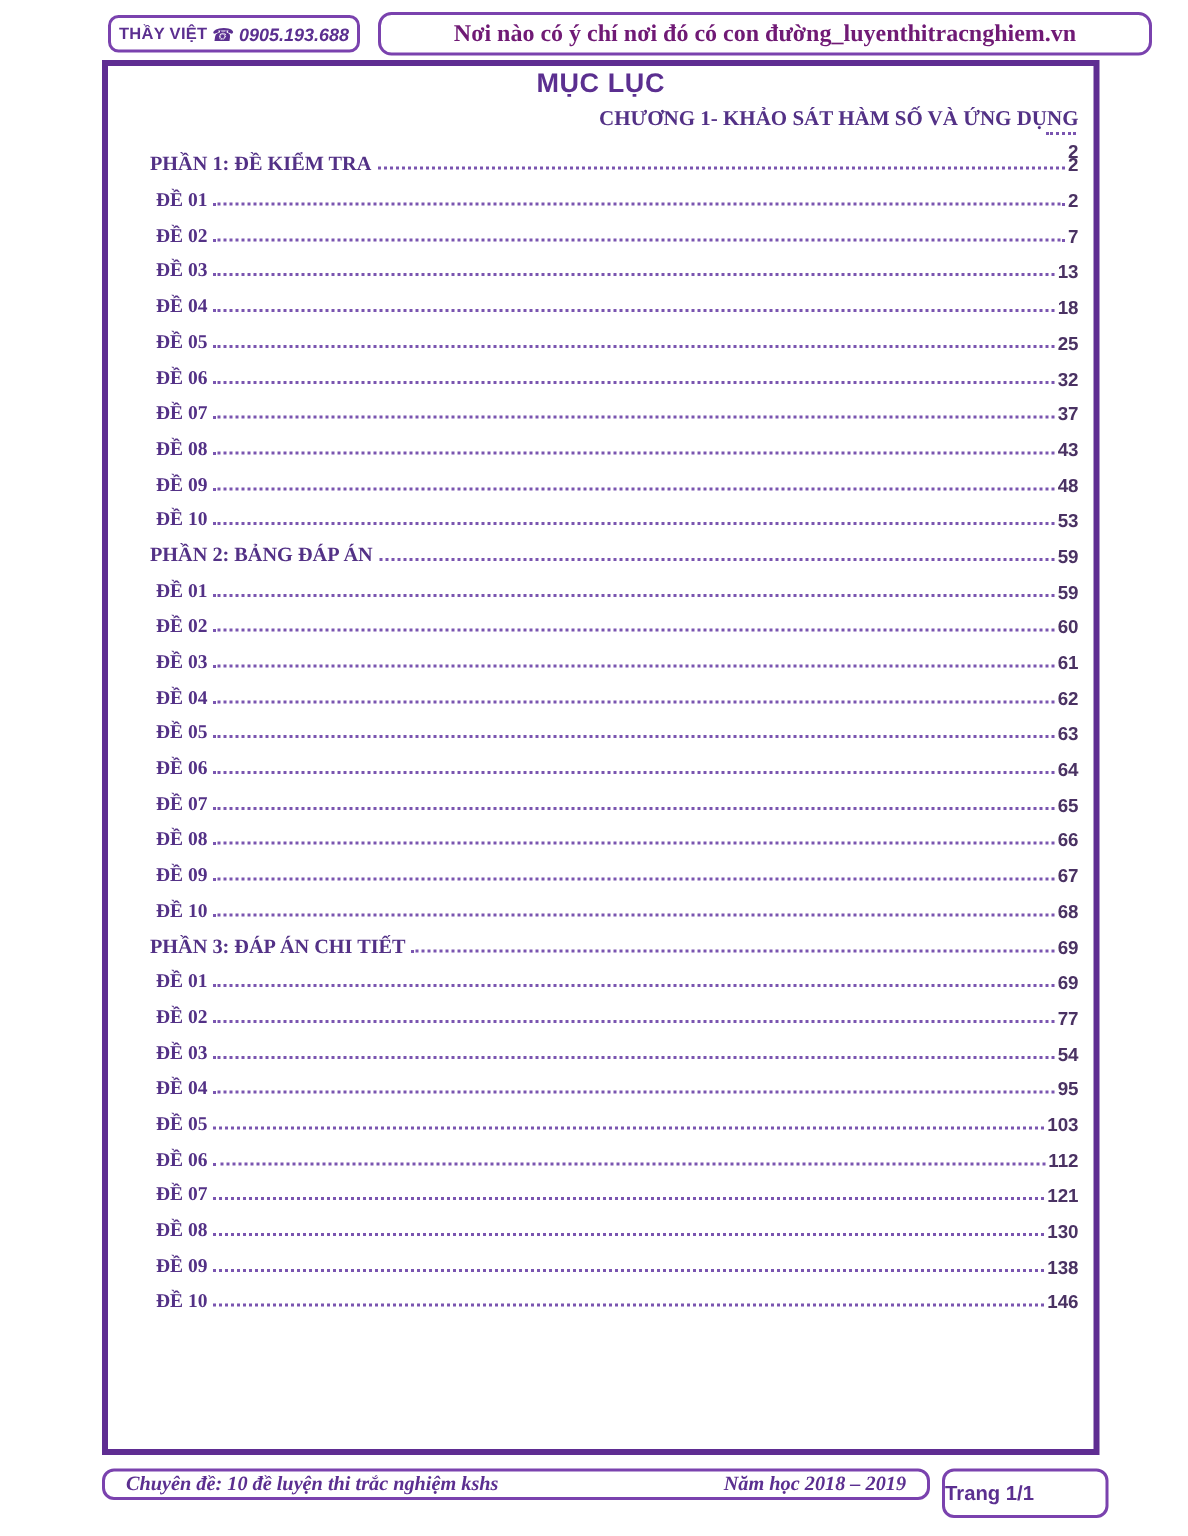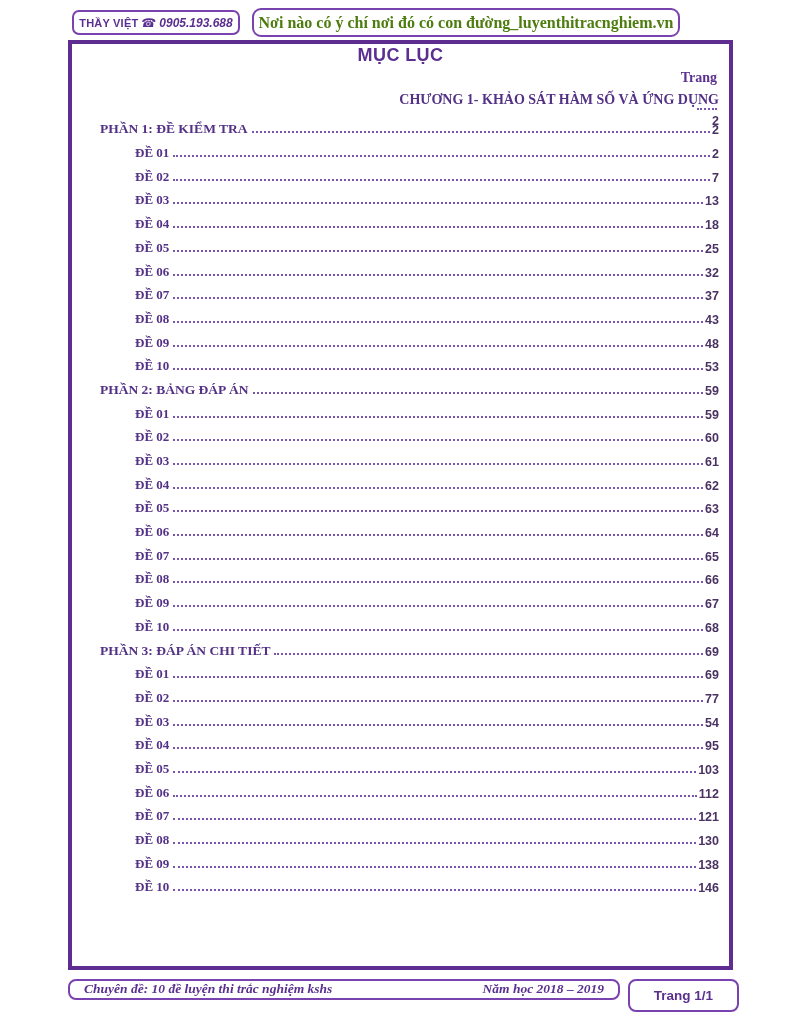--- a/index.html
+++ b/index.html
@@ -26,24 +26,24 @@
     display: flex; align-items: center; justify-content: center; gap: 3px;
     font-family: Liberation Sans, sans-serif;
     color: var(--title-color);
     white-space: nowrap;
   }
   .brand-name { font-size: 11px; font-weight: bold; letter-spacing: 0.2px; }
   .phone-icon { font-size: 12px; line-height: 1; transform: skewX(-8deg); }
   .phone-num { font-size: 12px; font-weight: bold; font-style: italic; }
   .slogan-box {
     position: absolute; left: 252px; top: 8px;
-    width: 428px; height: 29px;
+    width: 516px; height: 29px;
     border: 2px solid var(--accent); border-radius: 9px;
     display: flex; align-items: center; justify-content: center;
-    font-size: 16px; font-weight: bold; color: #4d7c0f;
+    font-size: 16px; font-weight: bold; color: #701a75;
     white-space: nowrap;
   }
   
   .main-box {
     position: absolute; left: 68px; top: 40px;
     width: 665px; height: 930px;
     border: 4px solid var(--main-border);
     background: #ffffff;
   }
   .toc-title {
@@ -77,58 +77,57 @@
     min-width: 20px;
   }
   .toc-row .pagenum {
     white-space: nowrap;
     font-family: "Liberation Sans", sans-serif;
     font-size: 12.5px; font-weight: bold;
     color: var(--pagenum-color);
   }
   .toc-row.lv0 { font-size: 14px; flex-direction: column; }
   .toc-row.lv1 { padding-left: 28px; font-size: 13.5px; }
-  .toc-row.lv2 { padding-left: 63px; font-size: 13px; }
+  .toc-row.lv2 { padding-left: 32px; font-size: 13px; }
   
   .footer-main-box {
     position: absolute; left: 68px; top: 979px;
     width: 552px; height: 21px;
     border: 2px solid var(--accent); border-radius: 8px;
     display: flex; align-items: flex-start; justify-content: space-between;
     padding: 0 14px;
     font-size: 13.5px; font-weight: bold; font-style: italic;
     color: var(--title-color);
     white-space: nowrap;
   }
   .footer-page-box {
     position: absolute; left: 628px; top: 979px;
     width: 111px; height: 33px;
     border: 2px solid var(--accent); border-radius: 8px;
-    display: flex; align-items: center; justify-content: center;
+    display: flex; align-items: center; justify-content: flex-start;
     font-family: "Liberation Sans", sans-serif;
     font-size: 13.5px; font-weight: bold;
     color: var(--title-color);
   }
 </style>
 </head>
 <body>
 
 <div class="brand-box">
   <span class="brand-name">THẦY VIỆT</span>
   <span class="phone-icon">☎</span>
   <span class="phone-num">0905.193.688</span>
 </div>
 
 <div class="slogan-box">
   <span>Nơi nào có ý chí nơi đó có con đường_luyenthitracnghiem.vn</span>
 </div>
 
 <div class="main-box">
   <div class="toc-title">MỤC LỤC</div>
-  <div class="trang-label">Trang</div>
   <div class="toc-list" id="toc-list">
       <div class="toc-row lv0">
         <span class="label">CHƯƠNG 1- KHẢO SÁT HÀM SỐ VÀ ỨNG DỤNG</span>
         <span class="leader"></span>
         <span class="pagenum">2</span>
       </div>
       <div class="toc-row lv1">
         <span class="label">PHẦN 1: ĐỀ KIỂM TRA</span>
         <span class="leader"></span>
         <span class="pagenum">2</span>

